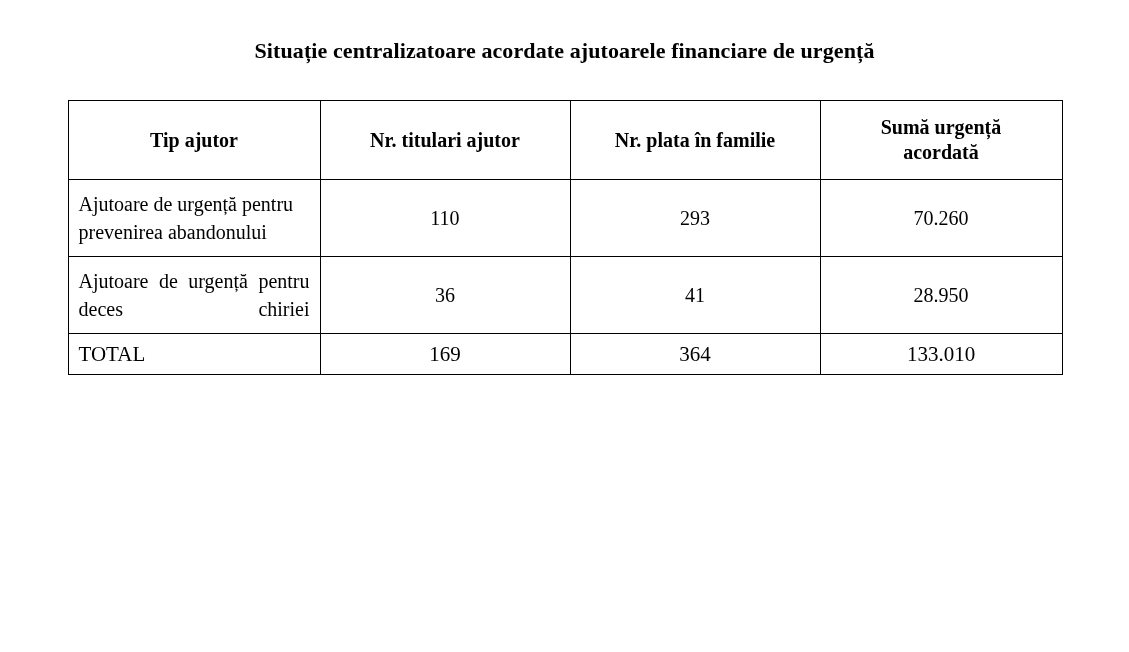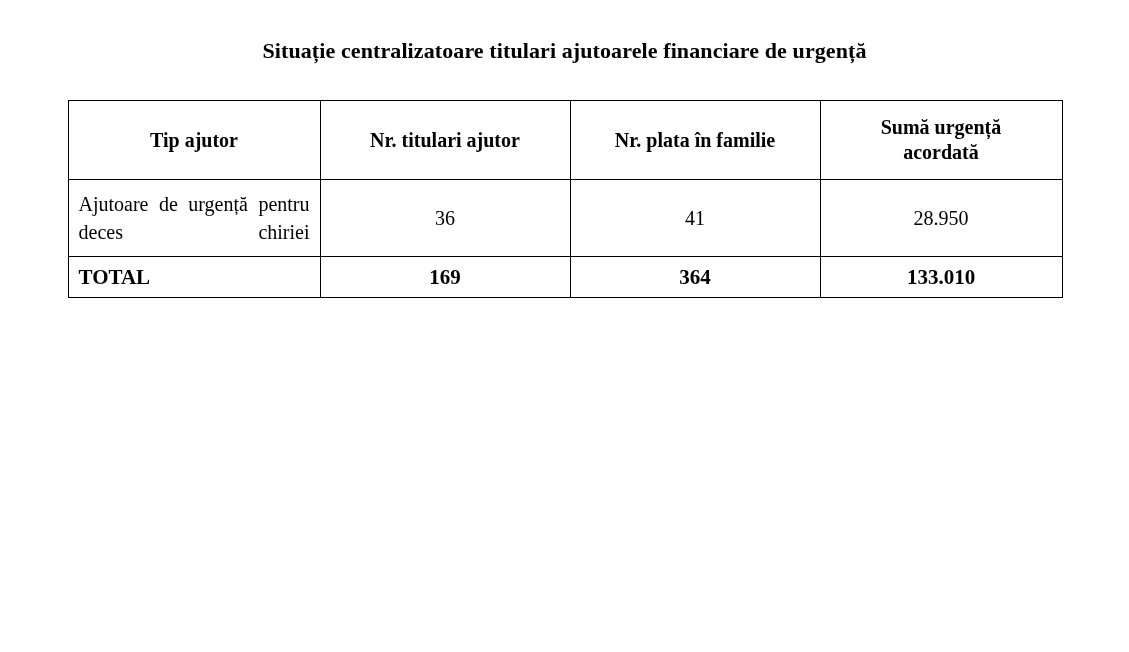--- a/index.html
+++ b/index.html
@@ -68,57 +68,63 @@
     hyphens: none;
   }
   td.label.nojustify {
     text-align: left;
     text-align-last: left;
   }
   td.num {
     text-align: center;
   }
   tr.total td {
-    font-weight: bold;
+    font-weight: normal;
     font-size: 21px;
     padding-top: 6px;
     padding-bottom: 6px;
   }
   tr.total td.label {
     text-align: left;
     text-align-last: left;
   }
 </style>
 </head>
 <body>
 
 <div class="page">
 
   <div class="title-block">
-    <div class="title-line">Situație centralizatoare titulari ajutoarele financiare de urgență</div>
+    <div class="title-line">Situație centralizatoare acordate ajutoarele financiare de urgență</div>
   </div>
 
   <div class="table-wrap">
     <table class="report">
       <colgroup>
         <col class="c0">
         <col class="c1">
         <col class="c2">
         <col class="c3">
       </colgroup>
       <thead>
         <tr>
           <th>Tip ajutor</th>
           <th>Nr. titulari ajutor</th>
           <th>Nr. plata în familie</th>
           <th>Sumă urgență acordată</th>
         </tr>
       </thead>
       <tbody>
         <tr>
+          <td class="label nojustify">Ajutoare de urgență pentru prevenirea abandonului</td>
+          <td class="num">110</td>
+          <td class="num">293</td>
+          <td class="num">70.260</td>
+        </tr>
+        <tr>
           <td class="label">Ajutoare de urgență pentru deces chiriei</td>
           <td class="num">36</td>
           <td class="num">41</td>
           <td class="num">28.950</td>
         </tr>
         <tr class="total">
           <td class="label">TOTAL</td>
           <td class="num">169</td>
           <td class="num">364</td>
           <td class="num">133.010</td>

